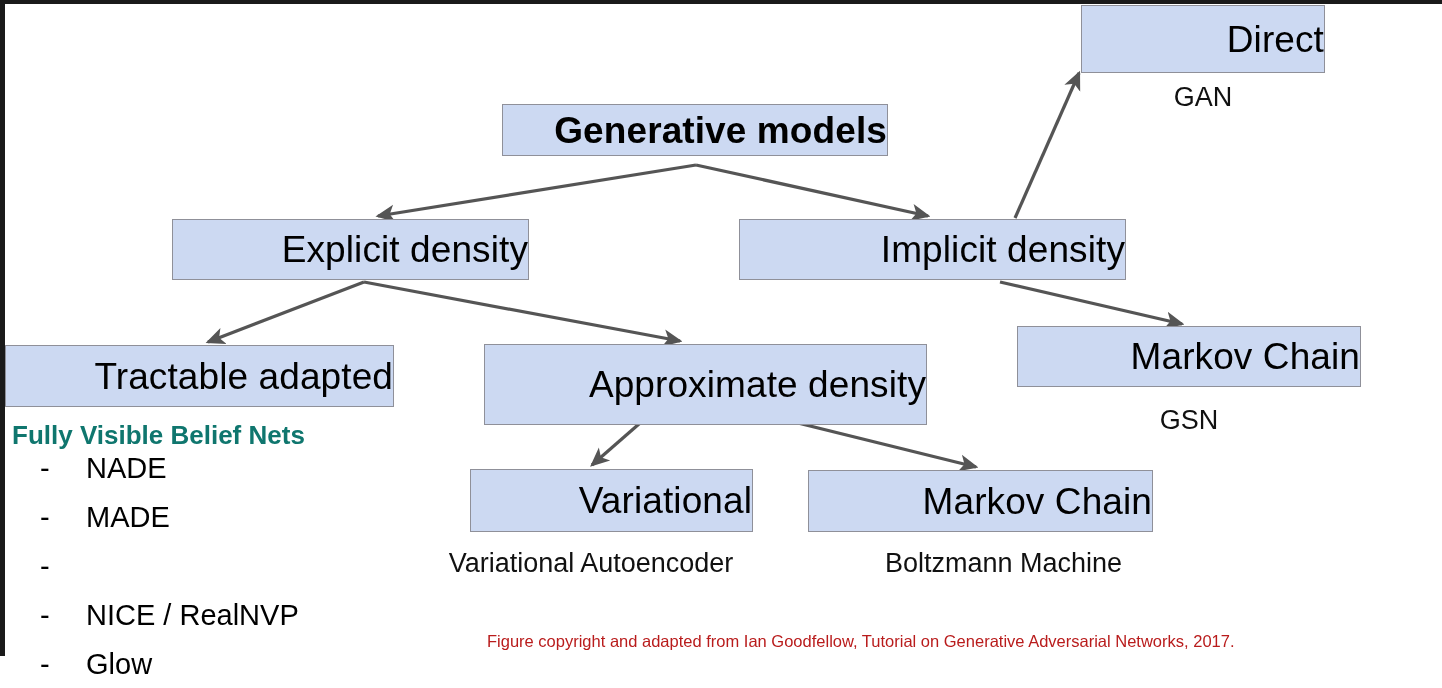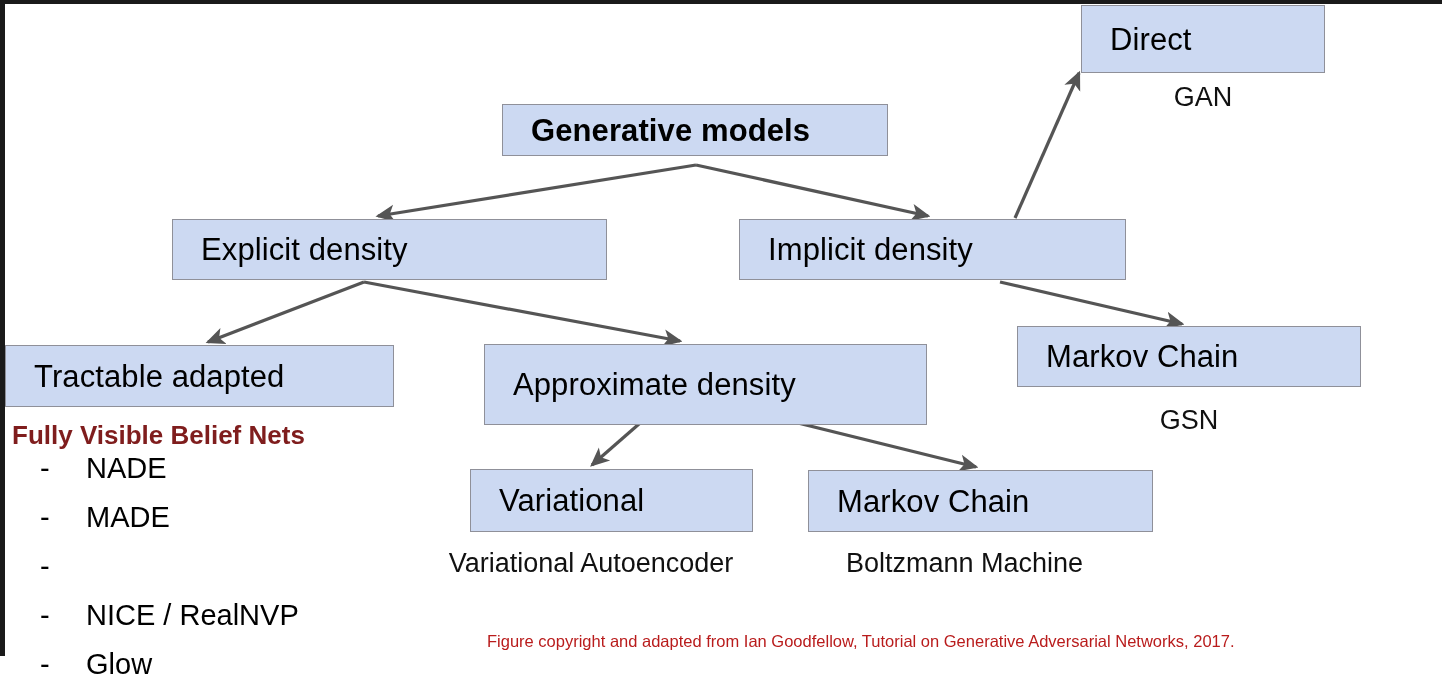--- a/index.html
+++ b/index.html
@@ -40,23 +40,23 @@
     pointer-events: none;
   }
 
   .node {
     position: absolute;
     background: #ccd9f2;
     border: 1px solid #8f9099;
     box-sizing: border-box;
     display: flex;
     align-items: center;
-    justify-content: flex-start;
+    justify-content: flex-end;
     color: #000000;
-    font-size: 31px;
+    font-size: 37px;
     line-height: 1;
     letter-spacing: 0.1px;
     white-space: nowrap;
     padding-left: 28px;
   }
   .node.root {
     font-weight: bold;
   }
 
   .sublabel {
@@ -64,21 +64,21 @@
     font-size: 27px;
     color: #111111;
     white-space: nowrap;
     text-align: center;
   }
 
   .list-title {
     position: absolute;
     font-size: 26px;
     font-weight: bold;
-    color: #7f1d1d;
+    color: #0f766e;
     white-space: nowrap;
   }
   .list-items {
     position: absolute;
     left: 28px;
     top: 452px;
     width: 400px;
   }
   .list-row {
     position: relative;
@@ -137,21 +137,21 @@
 
     <line x1="655" y1="410" x2="592" y2="465" stroke="#555555" stroke-width="3.2" marker-end="url(#ah)"></line>
 
     <line x1="745" y1="410" x2="976" y2="467" stroke="#555555" stroke-width="3.2" marker-end="url(#ah)"></line>
   </svg>
 
   <div class="node root" style="left:502px; top:104px; width:386px; height:52px;">
     <span>Generative models</span>
   </div>
 
-  <div class="node" style="left:172px; top:219px; width:435px; height:61px;">
+  <div class="node" style="left:172px; top:219px; width:357px; height:61px;">
     <span>Explicit density</span>
   </div>
 
   <div class="node" style="left:739px; top:219px; width:387px; height:61px;">
     <span>Implicit density</span>
   </div>
 
   <div class="node" style="left:1081px; top:5px; width:244px; height:68px;">
     <span>Direct</span>
   </div>
@@ -177,21 +177,21 @@
   <div class="node" style="left:450px; top:469px; width:283px; height:63px;margin-left:20px;">
     <span>Variational</span>
   </div>
   <div class="sublabel" style="left:411px; top:548px; width:360px;">
     <span>Variational Autoencoder</span>
   </div>
 
   <div class="node" style="left:808px; top:470px; width:345px; height:62px;">
     <span>Markov Chain</span>
   </div>
-  <div class="sublabel" style="left:792px; top:548px; width:345px;">
+  <div class="sublabel" style="left:831px; top:548px; width:345px;">
     <span>Boltzmann Machine</span>
   </div>
 
   <div class="list-title" style="left:12px; top:420px;">
     <span>Fully Visible Belief Nets</span>
   </div>
 
   <div class="list-items">
     <div class="list-row">
       <span class="list-dash">-</span>

